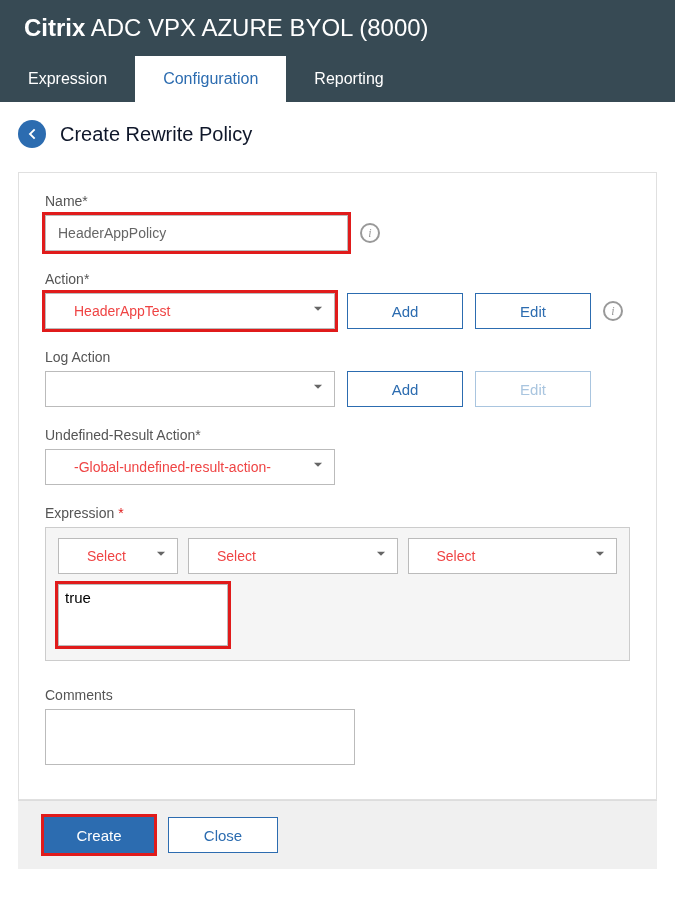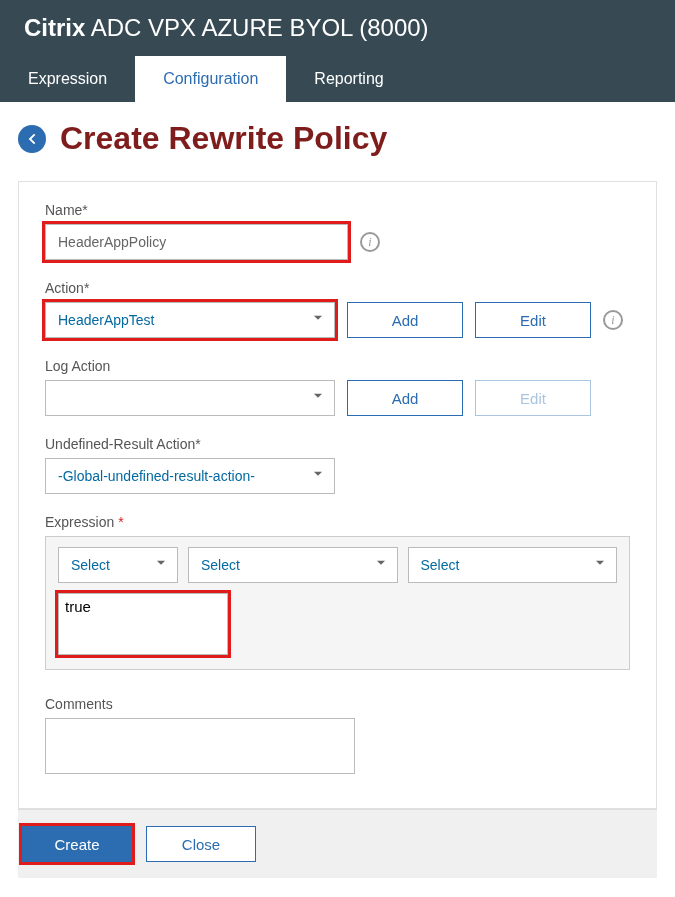--- a/index.html
+++ b/index.html
@@ -7,44 +7,44 @@
     .header-bar { background: #374a54; color: #ffffff; padding: 14px 24px; font-size: 24px; }
     .header-bar .brand { font-weight: bold; }
     .header-bar .product { font-weight: 300; }
     .tabs { background: #374a54; display: flex; }
     .tab { padding: 14px 28px; color: #fff; font-size: 16px; cursor: pointer; }
     .tab.active { background: #fff; color: #2c6cb0; }
     .content { padding: 18px; }
     .page-title-row { display: flex; align-items: center; gap: 14px; margin-bottom: 24px; }
     .back-btn { width: 28px; height: 28px; border-radius: 50%; background: #2c6cb0; display: flex; align-items: center; justify-content: center; cursor: pointer; }
     .back-btn svg { width: 16px; height: 16px; fill: #fff; }
-    .page-title { font-size: 32px; font-weight: 700; color: #7f1d1d; }
+    .page-title { font-size: 20px; font-weight: 400; color: #0f172a; }
     .form-area { border: 1px solid #e0e0e0; padding: 20px 26px 10px; }
     .field-group { margin-bottom: 20px; }
     .field-label { font-size: 14px; color: #555; margin-bottom: 6px; display: block; }
     .field-row { display: flex; align-items: center; gap: 12px; }
     .text-input { height: 36px; padding: 0 12px; border: 1px solid #bbb; font-size: 14px; color: #666; background: #fff; }
     .text-input.w1 { width: 303px; }
     .select-wrap { position: relative; }
     .select-wrap .chev { position: absolute; right: 10px; top: 50%; transform: translateY(-50%); pointer-events: none; }
     .select-wrap .chev svg { width: 14px; height: 14px; fill: #666; }
-    .select-input { height: 36px; padding: 0 32px 0 12px; border: 1px solid #bbb; font-size: 14px; color: #0369a1; background: #fff; appearance: none; cursor: pointer; }
+    .select-input { height: 36px; padding: 0 32px 0 28px; border: 1px solid #bbb; font-size: 14px; color: #ef4444; background: #fff; appearance: none; cursor: pointer; }
     .select-input.w1 { width: 290px; }
     .btn { height: 36px; border: 1px solid #2c6cb0; background: #fff; color: #2c6cb0; font-size: 15px; cursor: pointer; padding: 0 20px; text-align: center; }
     .btn.w2 { width: 116px; padding: 0; }
     .btn.disabled { color: #a9c5df; border-color: #a9c5df; cursor: default; }
     .btn.primary { background: #2c6cb0; color: #fff; }
     .info-icon { width: 20px; height: 20px; border: 2px solid #999; border-radius: 50%; display: flex; align-items: center; justify-content: center; color: #999; font-size: 12px; font-style: italic; font-family: Georgia, serif; cursor: pointer; }
     .red-box { outline: 3px solid #e01b1b; outline-offset: 0px; }
     .expr-box { border: 1px solid #ccc; background: #f5f5f5; padding: 10px 12px; }
     .expr-selects { display: flex; gap: 10px; margin-bottom: 10px; }
     .expr-selects .select-input { background: #fff; }
     .expr-text { height: 62px; width: 170px; border: 1px solid #bbb; background: #fff; padding: 4px 6px; font-size: 15px; outline: 3px solid #e01b1b; resize: none; font-family: inherit; }
     .textarea-comments { width: 310px; height: 56px; border: 1px solid #bbb; background: #fff; font-family: inherit; resize: none; padding: 6px; }
-    .footer-bar { background: #f0f0f0; border-top: 1px solid #ddd; padding: 16px 4px; display: flex; gap: 14px; }
+    .footer-bar { background: #f0f0f0; border-top: 1px solid #ddd; padding: 16px 26px; display: flex; gap: 14px; }
     .doc-tab { overflow: hidden; }
     .star-red { color: #e01b1b; }
   </style>
 </head>
 <body>
 
 <div class="header-bar">
   <span class="brand">Citrix</span><span class="product"> ADC VPX AZURE BYOL (8000)</span>
 </div>
 

